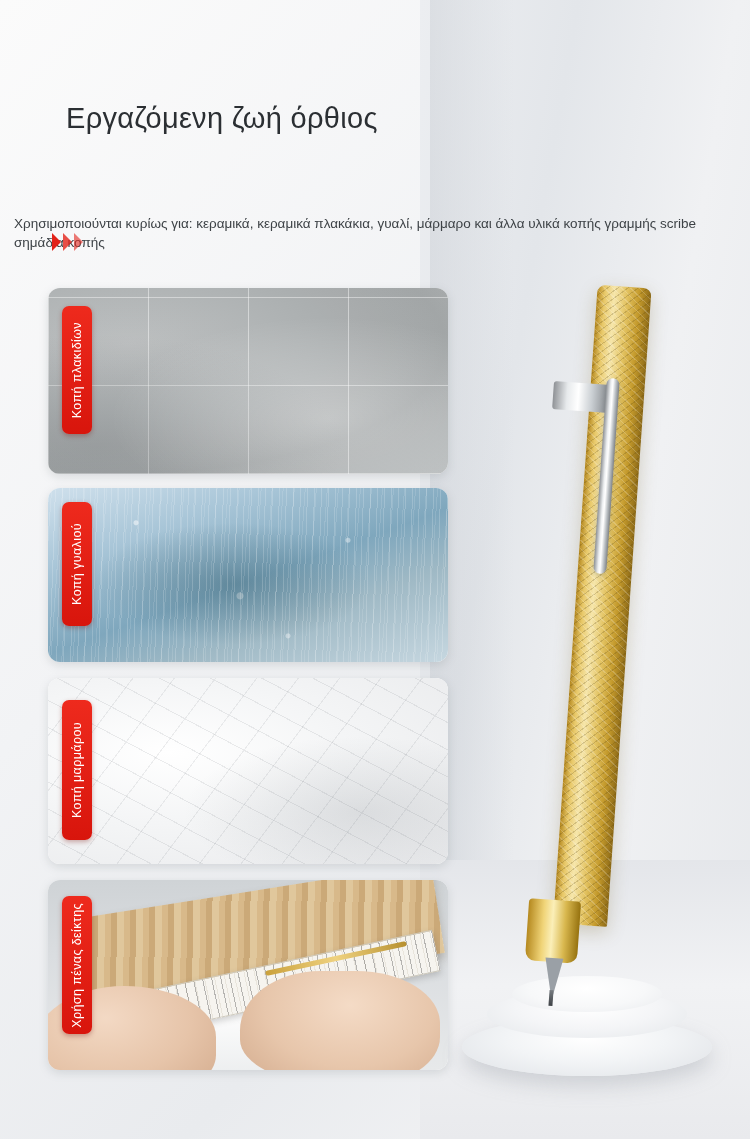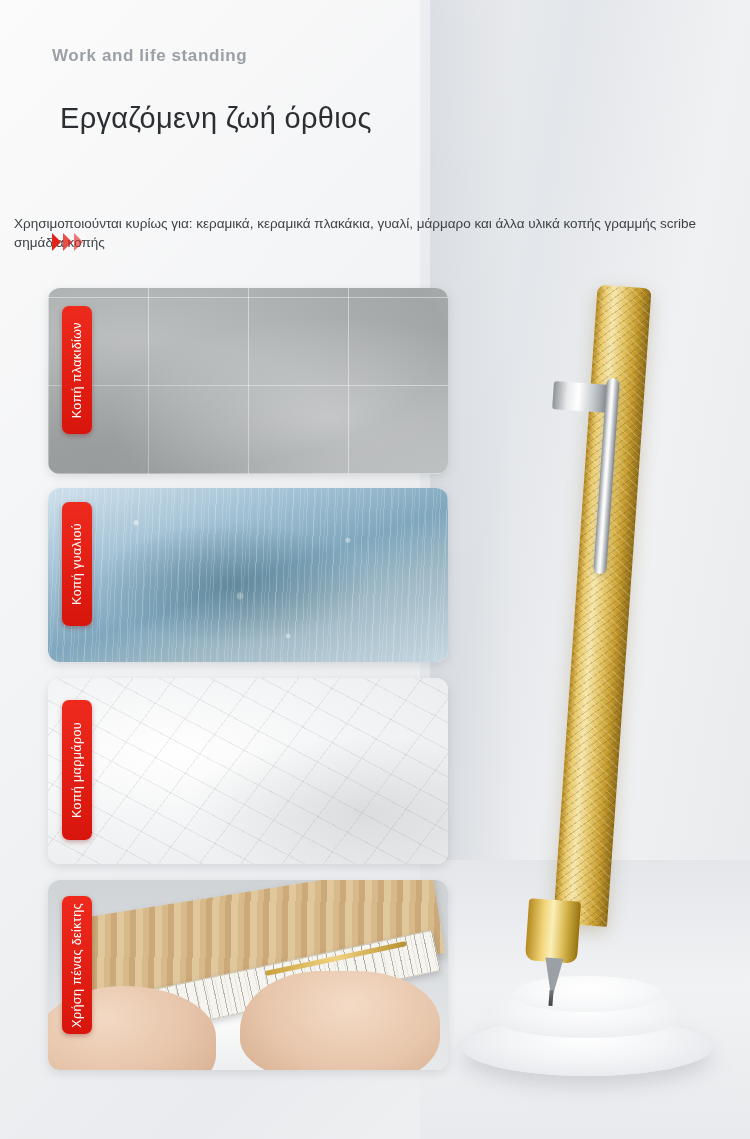--- a/index.html
+++ b/index.html
@@ -36,21 +36,21 @@
   .eyebrow {
     position: absolute;
     left: 52px; top: 46px;
     font-size: 17px;
     font-weight: bold;
     letter-spacing: 0.6px;
     color: #9aa0a6;
   }
   .headline {
     position: absolute;
-    left: 60px; top: 102px;
+    left: 66px; top: 102px;
     font-size: 29px;
     color: #2b2f33;
     letter-spacing: 0.3px;
   }
   .subtext {
     position: absolute;
     left: 14px; top: 186px;
     width: 710px;
     font-size: 13.5px;
     line-height: 19px;
@@ -312,21 +312,20 @@
 </style>
 </head>
 <body>
 
 <div class="page">
 
   <div class="bg-wall"></div>
   <div class="bg-shadow"></div>
   <div class="bg-floor"></div>
 
-  <div class="eyebrow">Work and life standing</div>
   <div class="headline">Εργαζόμενη ζωή όρθιος</div>
   <div class="subtext">Χρησιμοποιούνται κυρίως για: κεραμικά, κεραμικά πλακάκια, γυαλί, μάρμαρο και άλλα υλικά κοπής γραμμής scribe σημάδια κοπής</div>
 
   <div class="chevrons">
     <span class="chev c1"></span>
     <span class="chev c2"></span>
     <span class="chev c3"></span>
   </div>
 
   <div class="card card-1">

